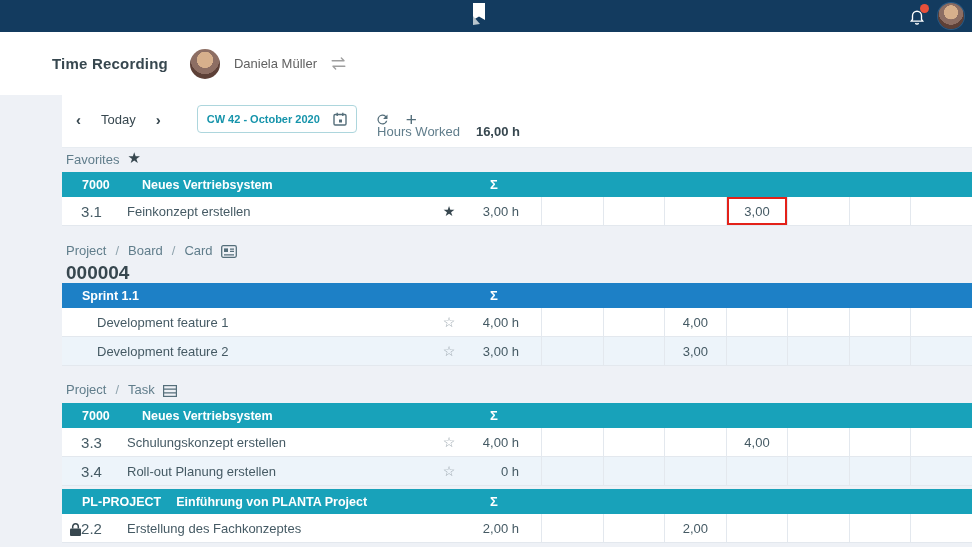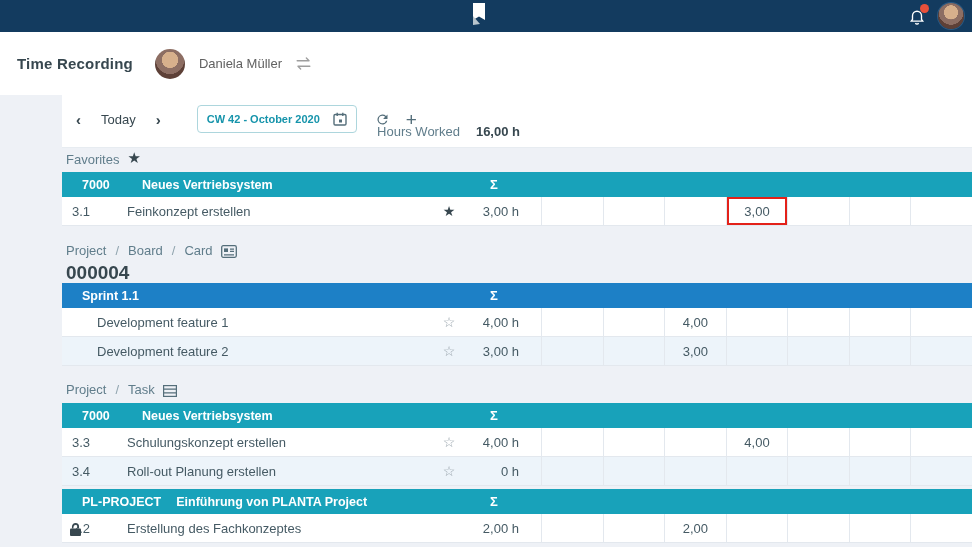--- a/index.html
+++ b/index.html
@@ -11,21 +11,21 @@
   html,body{width:972px;height:547px;overflow:hidden}
   body{font-family:"Liberation Sans",sans-serif;background:#eef1f6;position:relative}
 
   .topbar{height:32px;background:var(--topbar);position:relative}
   .bookmark{position:absolute;left:471px;top:3px}
   .topbar-right{position:absolute;right:8px;top:3px;display:flex;align-items:center;gap:10px;height:26px}
   .bell{position:relative;width:22px;height:22px;display:flex;align-items:center;justify-content:center;cursor:pointer}
   .bell-dot{position:absolute;top:-1px;right:-1px;width:9px;height:9px;border-radius:50%;background:#e8503a}
   .avatar{width:26px;height:26px;border-radius:50%;background:radial-gradient(circle at 50% 36%,#d7b08c 0 33%,#8d6e63 34% 58%,#5d4037 59%);box-shadow:0 0 0 1px #2a5a84}
 
-  .page-header{background:#fff;height:63px;display:flex;align-items:center;padding-left:17px}
+  .page-header{background:#fff;height:63px;display:flex;align-items:center;padding-left:52px}
   .title{font-size:15px;font-weight:bold;color:var(--dark);letter-spacing:.2px}
   .user-avatar{width:30px;height:30px;border-radius:50%;margin-left:22px;background:radial-gradient(circle at 50% 36%,#d7b08c 0 33%,#8d6e63 34% 58%,#5d4037 59%)}
   .user-name{font-size:13px;color:#616161;margin-left:14px}
   .swap{margin-left:12px;display:flex;align-items:center;cursor:pointer}
 
   .content{position:absolute;left:62px;top:95px;width:910px}
 
   .band{background:#fff;height:53px;position:relative;border-bottom:1px solid #e7ecf1}
   .toolbar{position:absolute;left:6px;top:10px;display:flex;align-items:center;height:28px}
   .chev{font-size:15px;color:var(--dark);padding:0 8px;cursor:pointer;font-weight:bold}
@@ -56,21 +56,21 @@
 
   .ttable{width:100%}
   .thead{height:25px;display:flex;align-items:center;color:#fff;font-size:12.5px;font-weight:bold;padding-left:20px;position:relative;cursor:pointer}
   .thead.teal{background:var(--teal)} .thead.blue{background:var(--blue)}
   .hcode{min-width:45px;margin-right:15px;white-space:nowrap}
   .sigma{position:absolute;left:428px;font-size:13px}
   .trow{height:29px;display:flex;background:#fff;border-bottom:1px solid var(--grid);cursor:pointer}
   .trow.alt{background:var(--altrow)}
   .trow-left{width:479px;display:flex;align-items:center;padding-left:10px;position:relative}
   .lock{position:absolute;left:8px;top:8px}
-  .rcode{width:39px;text-align:left;font-size:13px;color:var(--txt);flex:none}
+  .rcode{width:39px;text-align:center;font-size:15px;color:var(--txt);flex:none}
   .rname{margin-left:16px;font-size:13px;color:var(--txt);flex:1;white-space:nowrap;overflow:hidden}
   .rname.nocode{margin-left:25px}
   .rstar{width:20px;text-align:center;font-size:14px;flex:none;cursor:pointer}
   .rstar.filled{color:var(--dark)} .rstar.outline{color:#9aa5ad}
   .rhours{width:60px;text-align:right;font-size:13px;color:var(--txt);margin-right:22px;flex:none;white-space:nowrap}
   .rcells{flex:1;display:flex}
   .rcell{flex:1;border-left:1px solid var(--grid);display:flex;align-items:center;justify-content:center;font-size:13px;color:var(--txt)}
   .rcell.hl{box-shadow:inset 0 0 0 2px var(--highlight)}
 
   .mt3{margin-top:3px}.mt5{margin-top:5px}.mt6{margin-top:6px}.mt15{margin-top:15px}.mt16{margin-top:16px}

